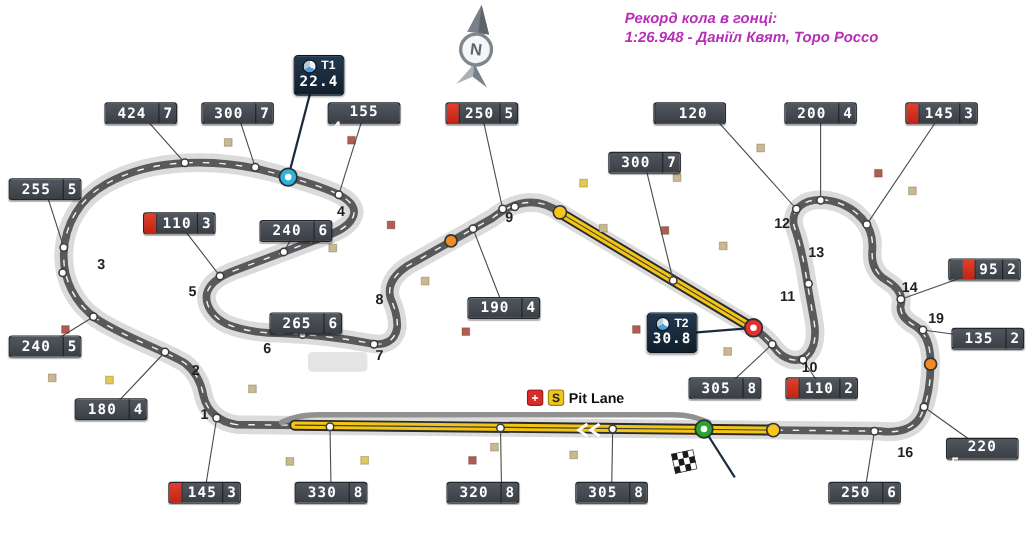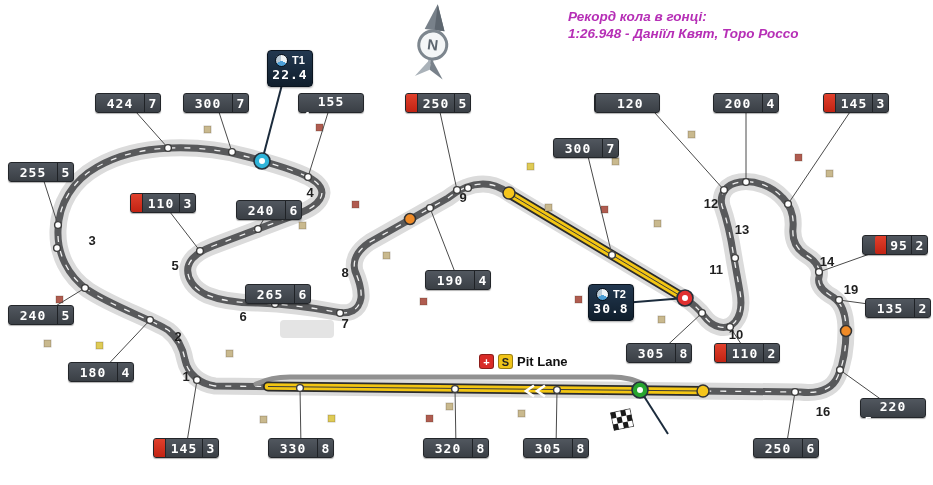--- a/index.html
+++ b/index.html
@@ -341,21 +341,21 @@
       <span class="tab"></span>
       <span class="val">145</span>
       <span class="sep"></span>
       <span class="gear">3</span>
     </div>
     <div class="speed-box" style="left: 268px; top: 438px;">
       <span class="val">330</span>
       <span class="sep"></span>
       <span class="gear">8</span>
     </div>
-    <div class="speed-box" style="left: 423px; top: 438px;">
+    <div class="speed-box" style="left: 406px; top: 438px;">
       <span class="val">320</span>
       <span class="sep"></span>
       <span class="gear">8</span>
     </div>
     <div class="speed-box" style="left: 523px; top: 438px;">
       <span class="val">305</span>
       <span class="sep"></span>
       <span class="gear">8</span>
     </div>
     <div class="speed-box" style="left: 753px; top: 438px;">

